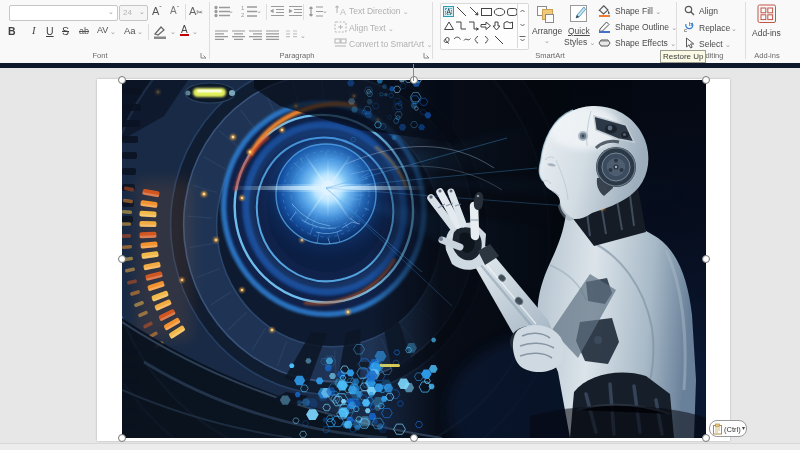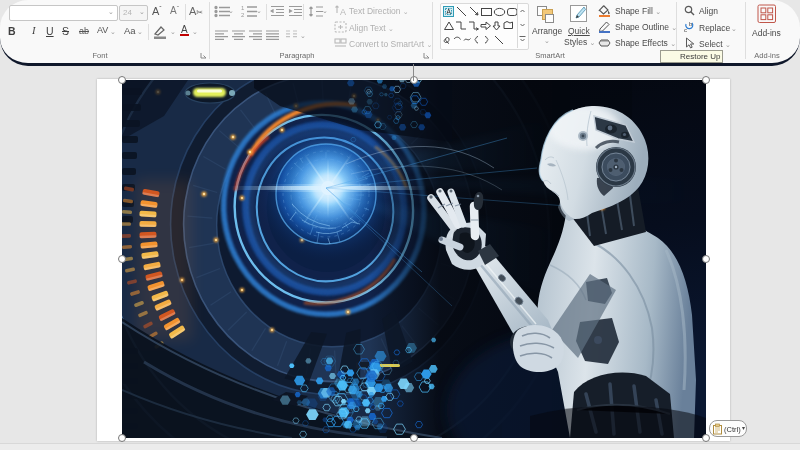--- a/index.html
+++ b/index.html
@@ -1,28 +1,28 @@
 <!DOCTYPE html>
 <html><head><meta charset="utf-8">
 <style>
   html,body{margin:0;padding:0;}
   body{width:800px;height:450px;overflow:hidden;font-family:"Liberation Sans",sans-serif;position:relative;background:#e7e7e7;}
-  #ribbon{position:absolute;left:0;top:0;width:800px;height:63px;background:#f9f9f9;border-bottom:3px solid #0f172a;border-radius:28px;}
+  #ribbon{position:absolute;left:0;top:0;width:800px;height:63px;background:#f9f9f9;border-bottom:5px solid #0f172a;}
   .ab{position:absolute;}
   .glabel{position:absolute;top:51px;font-size:7.5px;color:#6a6a6a;text-align:center;}
   .gsep{position:absolute;top:2px;height:57px;width:1px;background:#dedede;}
   .combo{position:absolute;height:14px;border:1px solid #c6c6c6;background:#fff;border-radius:2px;}
   .carr{position:absolute;color:#9a9a9a;font-size:7px;}
   .btxt{font-size:8.5px;color:#4a4a4a;}
   .dis{color:#b0b0b0;}
   #canvas{position:absolute;left:0;top:0;width:800px;height:450px;background:#e7e7e7;z-index:-1;}
   #slide{position:absolute;left:97px;top:79px;width:633px;height:362px;background:#fff;box-shadow:0 0 2px rgba(0,0,0,.25);}
   #pic{position:absolute;left:122px;top:80px;width:584px;height:358px;}
   .hdl{position:absolute;width:8px;height:8px;border-radius:50%;background:#fff;border:1px solid #777;box-sizing:border-box;}
-  #tooltip{position:absolute;left:660px;top:50px;white-space:nowrap;width:auto;padding-right:2px;height:12px;background:#fbfbe5;border:1px solid #9b9b8e;font-size:8px;color:#3a3a3a;line-height:11px;height:11px;padding-left:19px;letter-spacing:0;box-sizing:content-box;z-index:30;}
+  #tooltip{position:absolute;left:660px;top:50px;white-space:nowrap;width:auto;padding-right:2px;height:12px;background:#fbfbe5;border:1px solid #9b9b8e;font-size:8px;color:#3a3a3a;line-height:11px;height:11px;padding-left:2px;letter-spacing:0;box-sizing:content-box;z-index:30;}
   #ctrlbtn{position:absolute;left:709px;top:420px;width:38px;height:17px;background:#fdfdfd;border:1px solid #999;border-radius:8px;font-size:8px;color:#333;z-index:30;box-sizing:border-box;}
 </style></head>
 <body>
 <div id="ribbon">
 
   <div class="combo" style="left:9px;top:5px;width:107px;"></div>
   <div class="carr" style="left:108px;top:8px;">⌄</div>
   <div class="combo" style="left:119px;top:5px;width:27px;background:#f5f5f5;"></div>
   <div class="ab" style="left:123px;top:8px;font-size:8px;color:#b5b5b5;">24</div>
   <div class="carr" style="left:139px;top:8px;">⌄</div>

